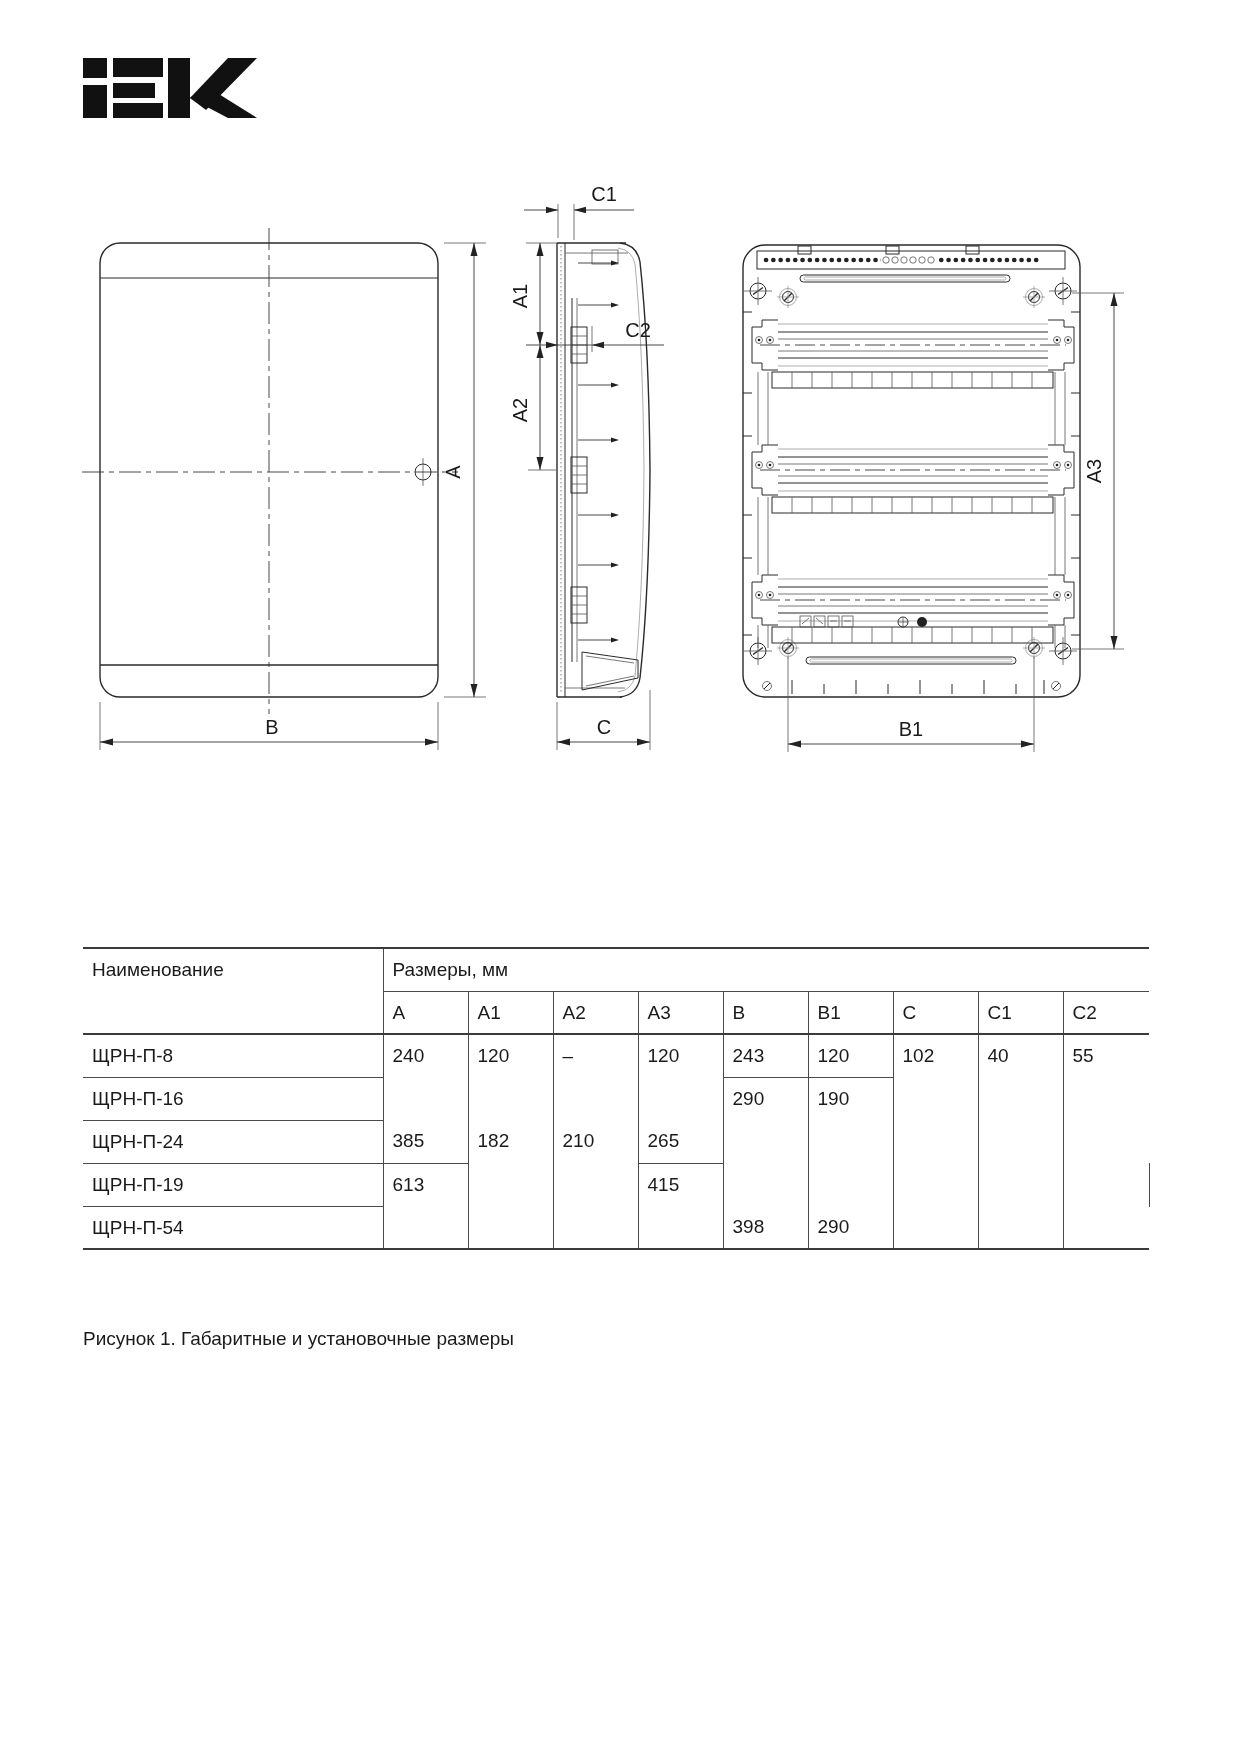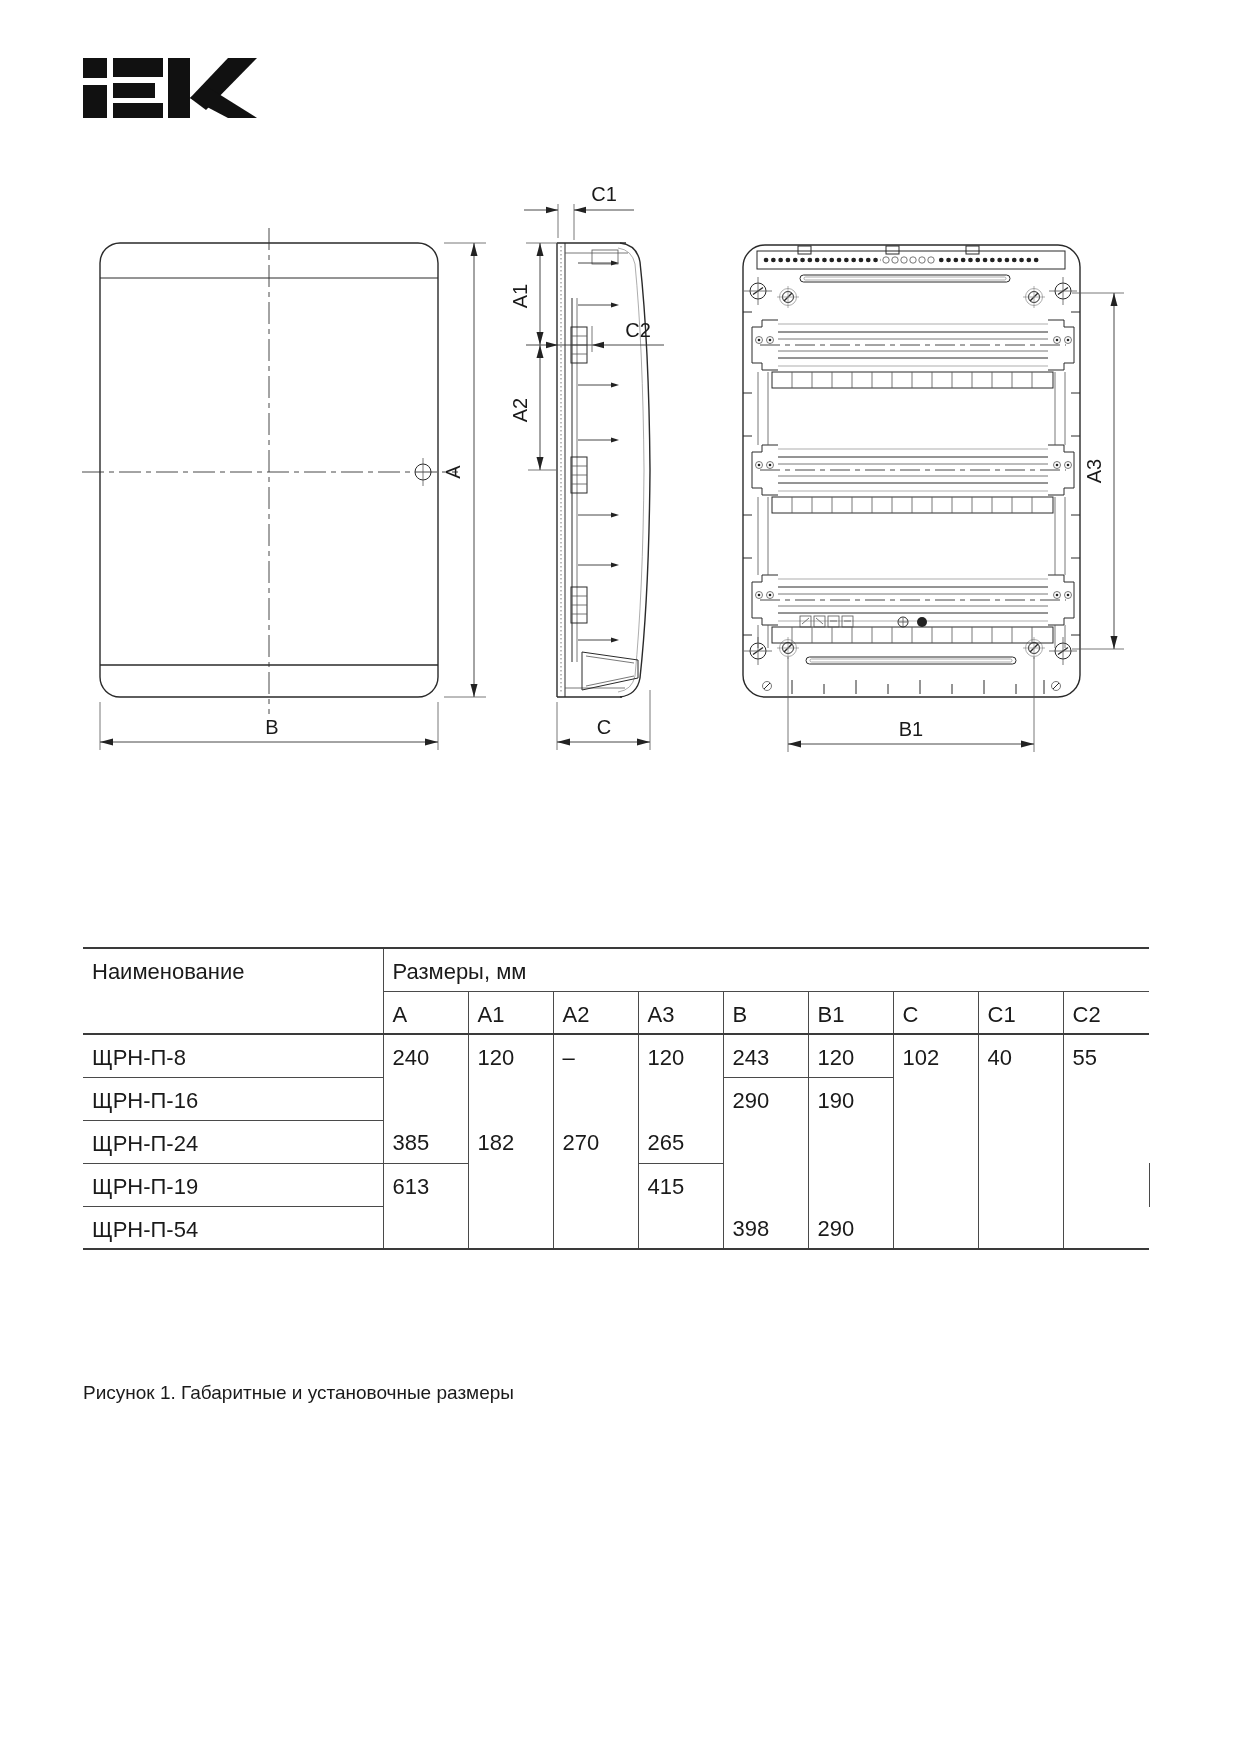--- a/index.html
+++ b/index.html
@@ -10,28 +10,28 @@
   .md{stroke:#2a2a2a;fill:none;stroke-width:1;}
   .thin{stroke:#555;fill:none;stroke-width:0.8;}
   .gray{stroke:#8a8a8a;fill:none;stroke-width:0.7;}
   .dim{stroke:#333;fill:none;stroke-width:0.9;}
   .cl{stroke:#333;fill:none;stroke-width:0.9;stroke-dasharray:22 5 5 5;}
   .arr{fill:#222;stroke:none;}
   .dimtext{font:20px "Liberation Sans",sans-serif;fill:#1a1a1a;}
   .logo{fill:#111;}
   #dims-table{position:absolute;left:83px;top:947px;}
   table{border-collapse:collapse;width:1066px;table-layout:fixed;
-        font-size:22px;border-top:2px solid #3a3a3a;border-bottom:2px solid #3a3a3a;}
+        font-size:19px;border-top:2px solid #3a3a3a;border-bottom:2px solid #3a3a3a;}
   th,td{font-weight:normal;text-align:left;vertical-align:top;
         padding:10px 0 0 9px;box-sizing:border-box;overflow:hidden;white-space:nowrap;}
   tr{height:43px;}
   .bl{border-left:1px solid #4a4a4a;}
   .bb{border-bottom:1px solid #4a4a4a;margin-top:28px;}
   .bb2{border-bottom:2px solid #3a3a3a;}
-  #caption{position:absolute;left:83px;top:1382px;font-size:19px;text-align:center;}
+  #caption{position:absolute;left:83px;top:1328px;font-size:19px;text-align:center;}
 </style>
 </head>
 <body>
 
 <svg width="1237" height="800" viewBox="0 0 1237 800">
 
   <g>
     <rect class="logo" x="83" y="58" width="24" height="20"></rect>
     <rect class="logo" x="83" y="85" width="24" height="33"></rect>
     <rect class="logo" x="113" y="58" width="50" height="19"></rect>
@@ -384,21 +384,21 @@
     </tr>
     <tr>
       <td class="bb">ЩРН-П-16</td>
       <td rowspan="3" class="bl">290</td>
       <td rowspan="3" class="bl">190</td>
     </tr>
     <tr>
       <td class="bb">ЩРН-П-24</td>
       <td class="bl bb">385</td>
       <td rowspan="3" class="bl">182</td>
-      <td rowspan="3" class="bl">270</td>
+      <td rowspan="3" class="bl">210</td>
       <td class="bl bb">265</td>
     </tr>
     <tr>
       <td class="bb">ЩРН-П-19</td>
       <td rowspan="2" class="bl">613</td>
       <td rowspan="2" class="bl">415</td>
       <td class="bl bb"></td>
       <td class="bl bb"></td>
     </tr>
     <tr>

